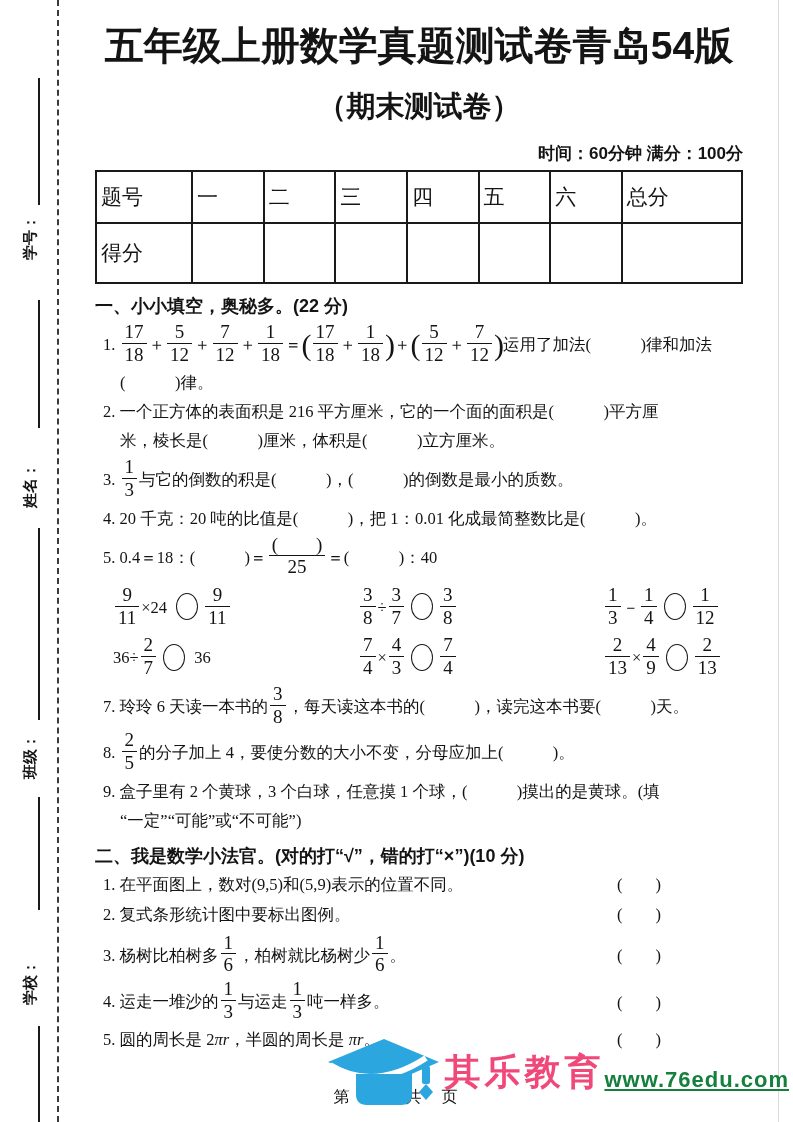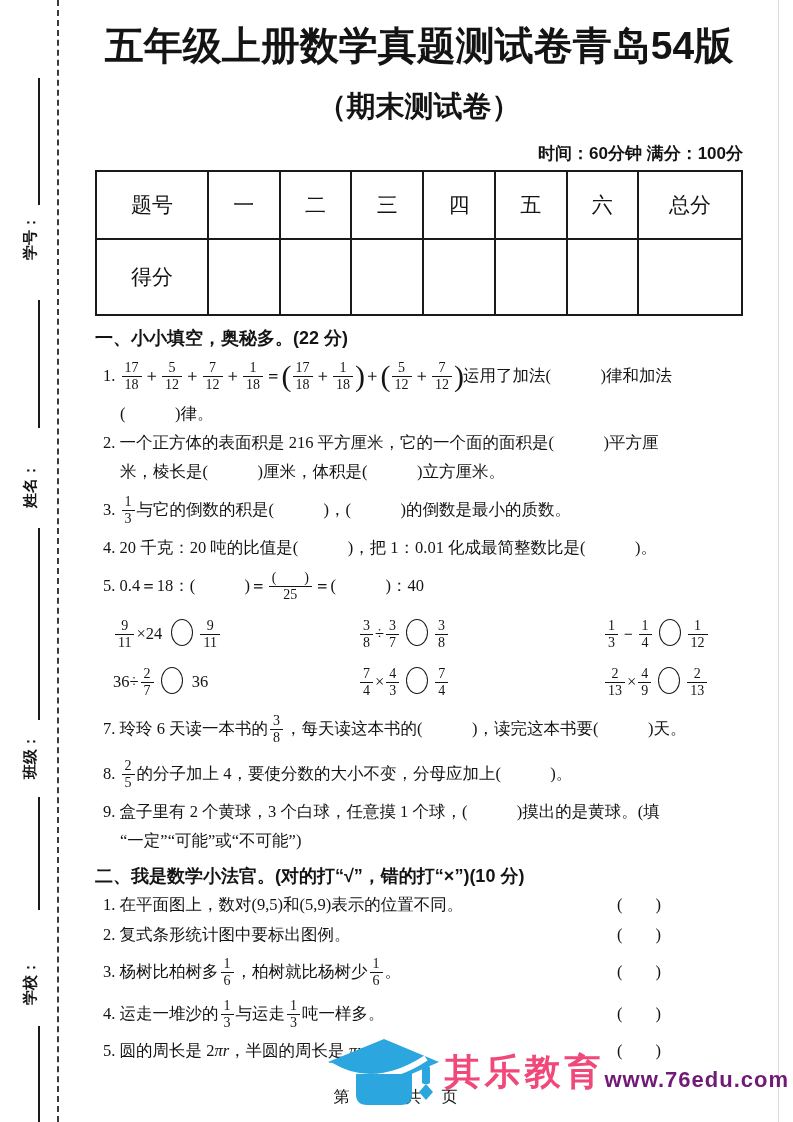--- a/index.html
+++ b/index.html
@@ -24,33 +24,33 @@
   .main{position:absolute;left:95px;top:22px;width:648px;}
   .title{font-family:"Liberation Sans",sans-serif;font-size:39px;font-weight:800;
          text-align:center;margin:0;line-height:1.25;}
   .subtitle{font-family:"Liberation Sans",sans-serif;font-size:29px;font-weight:800;
          text-align:center;margin:16px 0 0;}
   .meta{font-family:"Liberation Sans",sans-serif;font-size:17px;font-weight:600;
         text-align:right;margin-top:15px;}
 
   table.score{width:100%;border-collapse:collapse;margin-top:5px;
         font-family:"Liberation Sans",sans-serif;font-size:21px;}
-  table.score td{border:2px solid #1a1a1a;text-align:center;padding:12px;}
+  table.score td{border:2px solid #1a1a1a;padding:4px;}
   table.score tr.r1 td{height:42px;}
   table.score tr.r2 td{height:50px;}
   table.score td.c0{width:86px;}
 
   .sec-h{font-family:"Liberation Sans",sans-serif;font-size:18px;font-weight:800;margin:10px 0 3px;}
   .qwrap{padding-left:8px;}
   .qline{font-size:16.5px;line-height:27px;margin:2px 0;}
   .qline.tall{line-height:45px;margin:0;}
   .qline.indent{padding-left:17px;}
 
   .frac{display:inline-block;vertical-align:-0.55em;text-align:center;
-        font-size:14px;line-height:1.15;margin:0 2px;}
+        font-size:19px;line-height:1.15;margin:0 2px;}
   .frac .num{display:block;padding:0 3px;border-bottom:1.4px solid #141414;}
   .frac .den{display:block;padding:0 3px;}
   .bp{font-size:30px;font-weight:400;vertical-align:-0.16em;letter-spacing:-1px;}
   .cmp{display:inline-block;width:20px;height:25px;border:1.6px solid #1a1a1a;
        border-radius:50%;vertical-align:-7px;margin:0 5px;background:#fff;}
 
   .grid6{display:grid;grid-template-columns:245px 245px auto;row-gap:4px;
          padding-left:10px;margin:4px 0 2px;}
   .gcell{font-size:16.5px;line-height:44px;}
 
@@ -172,17 +172,17 @@
       <svg width="122" height="80" viewBox="0 0 122 80">
         <polygon id="cap-board" points="6,32 62,9 117,32 62,56" fill="#2BA6DF"></polygon>
         <path d="M8,35 Q52,62 104,28" stroke="#ffffff" stroke-width="6" fill="none"></path>
         <path d="M34,44 L90,44 L90,64 Q90,75 79,75 L45,75 Q34,75 34,64 Z" fill="#2BA6DF"></path>
         <rect id="tassel-cord" x="100" y="36" width="8" height="18" rx="2" fill="#2BA6DF"></rect>
         <polygon id="tassel-knob" points="104,54 111,62 104,70 97,62" fill="#2BA6DF"></polygon>
       </svg>
     </span>
     <span class="logo-text">
       <span class="brand" style="color: rgb(241, 72, 122);">其乐教育</span>
-      <span class="site" style="color: #701a75;">www.76edu.com</span>
+      <span class="site" style="color: #15803d; text-decoration: underline;">www.76edu.com</span>
     </span>
   </div>
 
 </div>
 
 </body></html>

